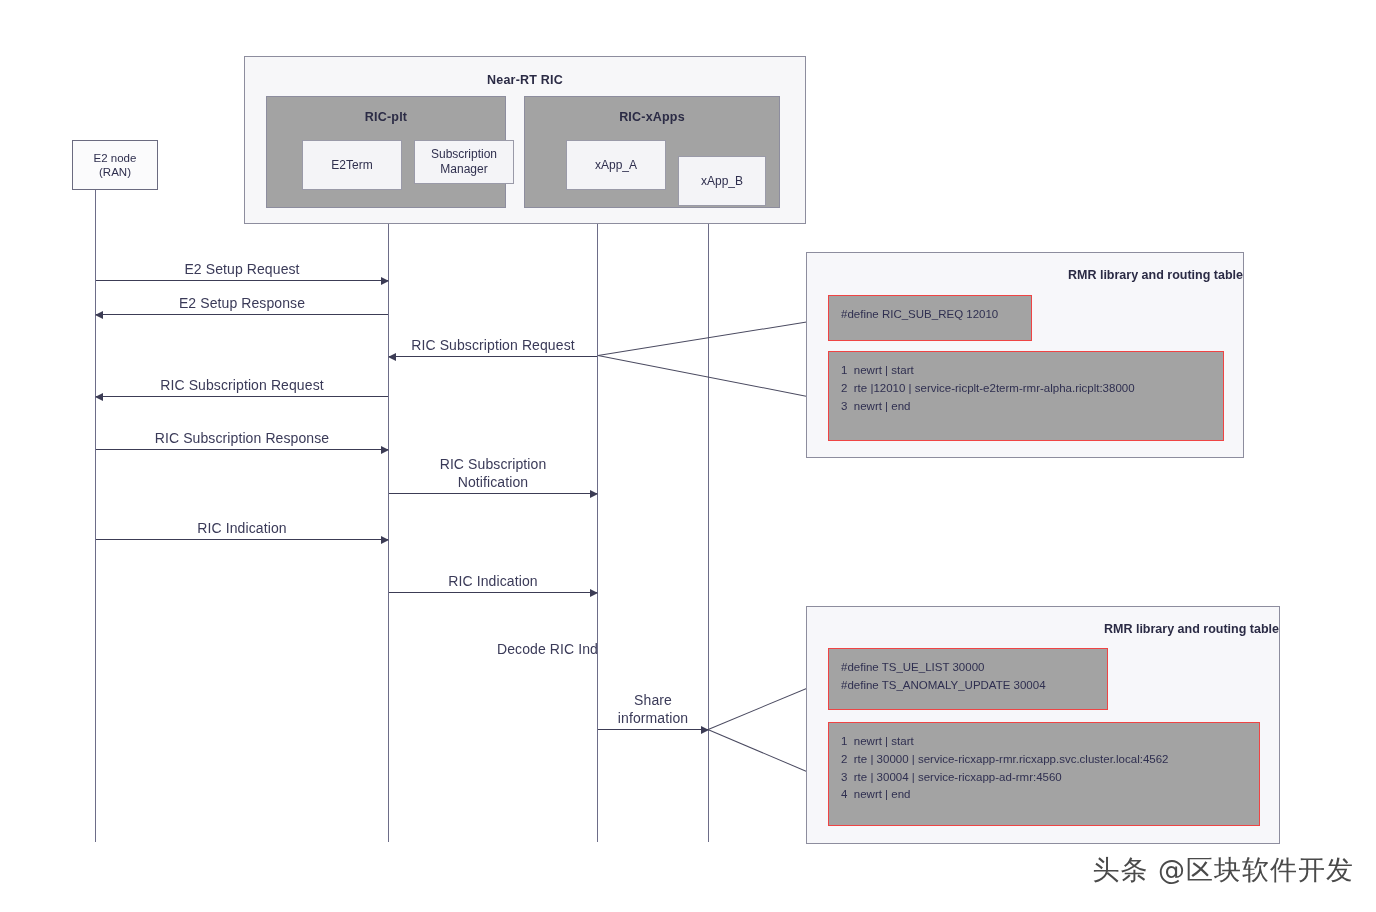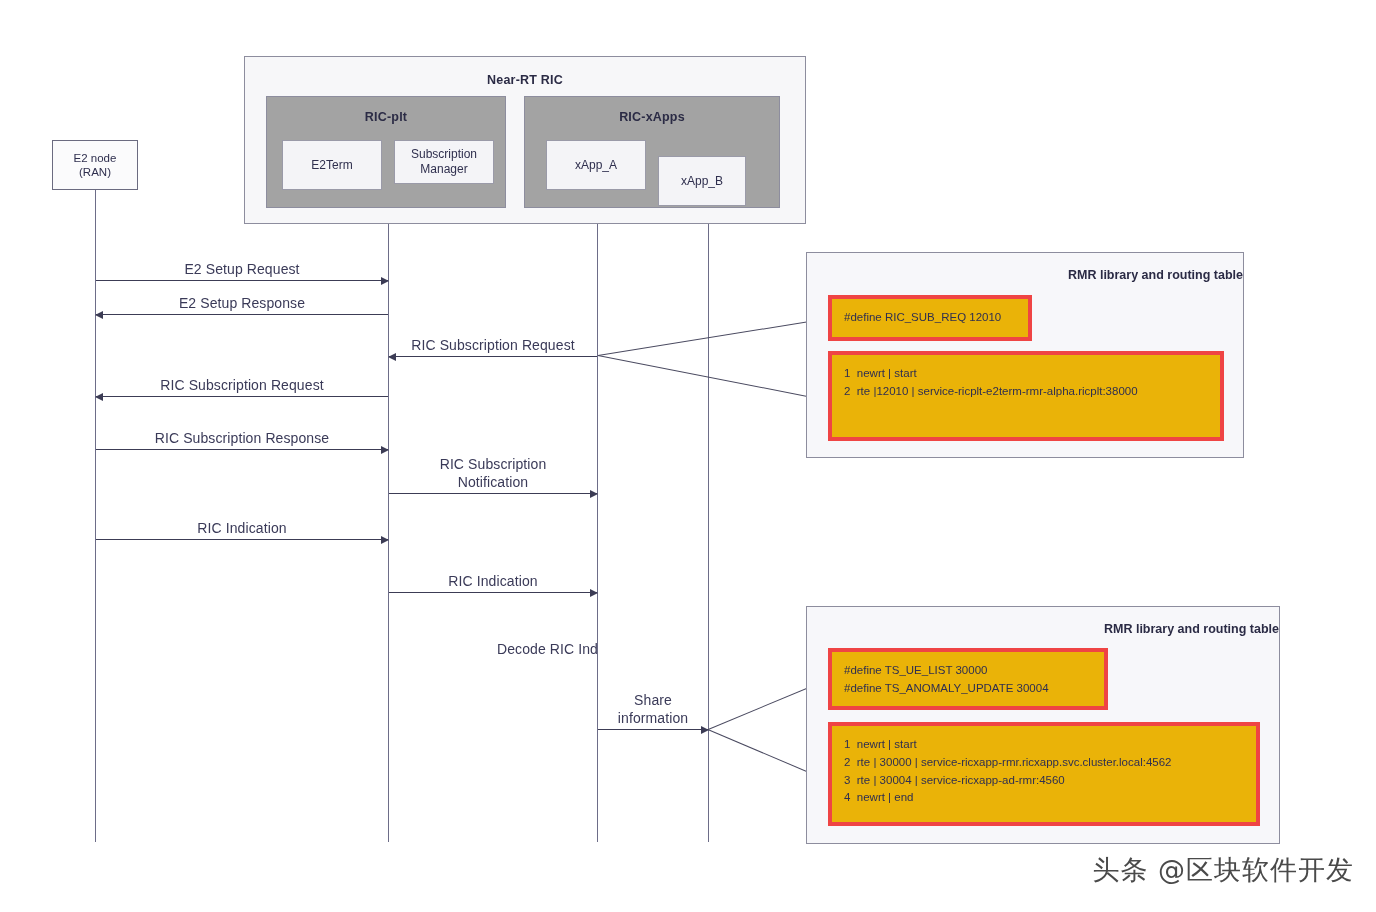--- a/index.html
+++ b/index.html
@@ -48,20 +48,21 @@
     border: 1px solid #9a9aa8;
     background: #f4f4f7;
     display: flex;
     align-items: center;
     justify-content: center;
     text-align: center;
     font-size: 12px;
     color: #2f2f4e;
     line-height: 1.25;
     white-space: pre-line;
+    margin-left: 20px;
   }
 
   
   #actor-e2node {
     left: 52px; top: 140px; width: 86px; height: 50px;
     border: 1px solid #6b6b80;
     background: #fbfbfc;
     font-size: 11.5px;
   }
 
@@ -115,22 +116,22 @@
     position: absolute;
     left: 0; width: 100%;
     text-align: right;
     font-size: 12.5px;
     font-weight: bold;
     color: #2b2b45;
   }
   .rmr-sub {
     position: absolute;
     box-sizing: border-box;
-    border: 4px solid #ef4444;
-    background: #eab308;
+    border: 1px solid #ef4444;
+    background: #a3a3a3;
     padding: 10px 12px;
     font-size: 11.5px;
     color: #2f2f50;
     line-height: 1.55;
   }
   .rmr-sub div { white-space: pre; }
 
   
   .connector {
     position: absolute;
@@ -224,20 +225,21 @@
     <div class="rmr-title" style="top:15px;">RMR library and routing table</div>
   </div>
 
   <div class="rmr-sub" style="left:828px; top:295px; width:204px; height:46px;">
     <div>#define RIC_SUB_REQ 12010</div>
   </div>
 
   <div class="rmr-sub" style="left:828px; top:351px; width:396px; height:90px;">
     <div>1  newrt | start</div>
     <div>2  rte |12010 | service-ricplt-e2term-rmr-alpha.ricplt:38000</div>
+    <div>3  newrt | end</div>
   </div>
 
   <div class="rmr-panel" style="left:806px; top:606px; width:474px; height:238px;">
     <div class="rmr-title" style="top:15px;">RMR library and routing table</div>
   </div>
 
   <div class="rmr-sub" style="left:828px; top:648px; width:280px; height:62px;">
     <div>#define TS_UE_LIST 30000</div>
     <div>#define TS_ANOMALY_UPDATE 30004</div>
   </div>

